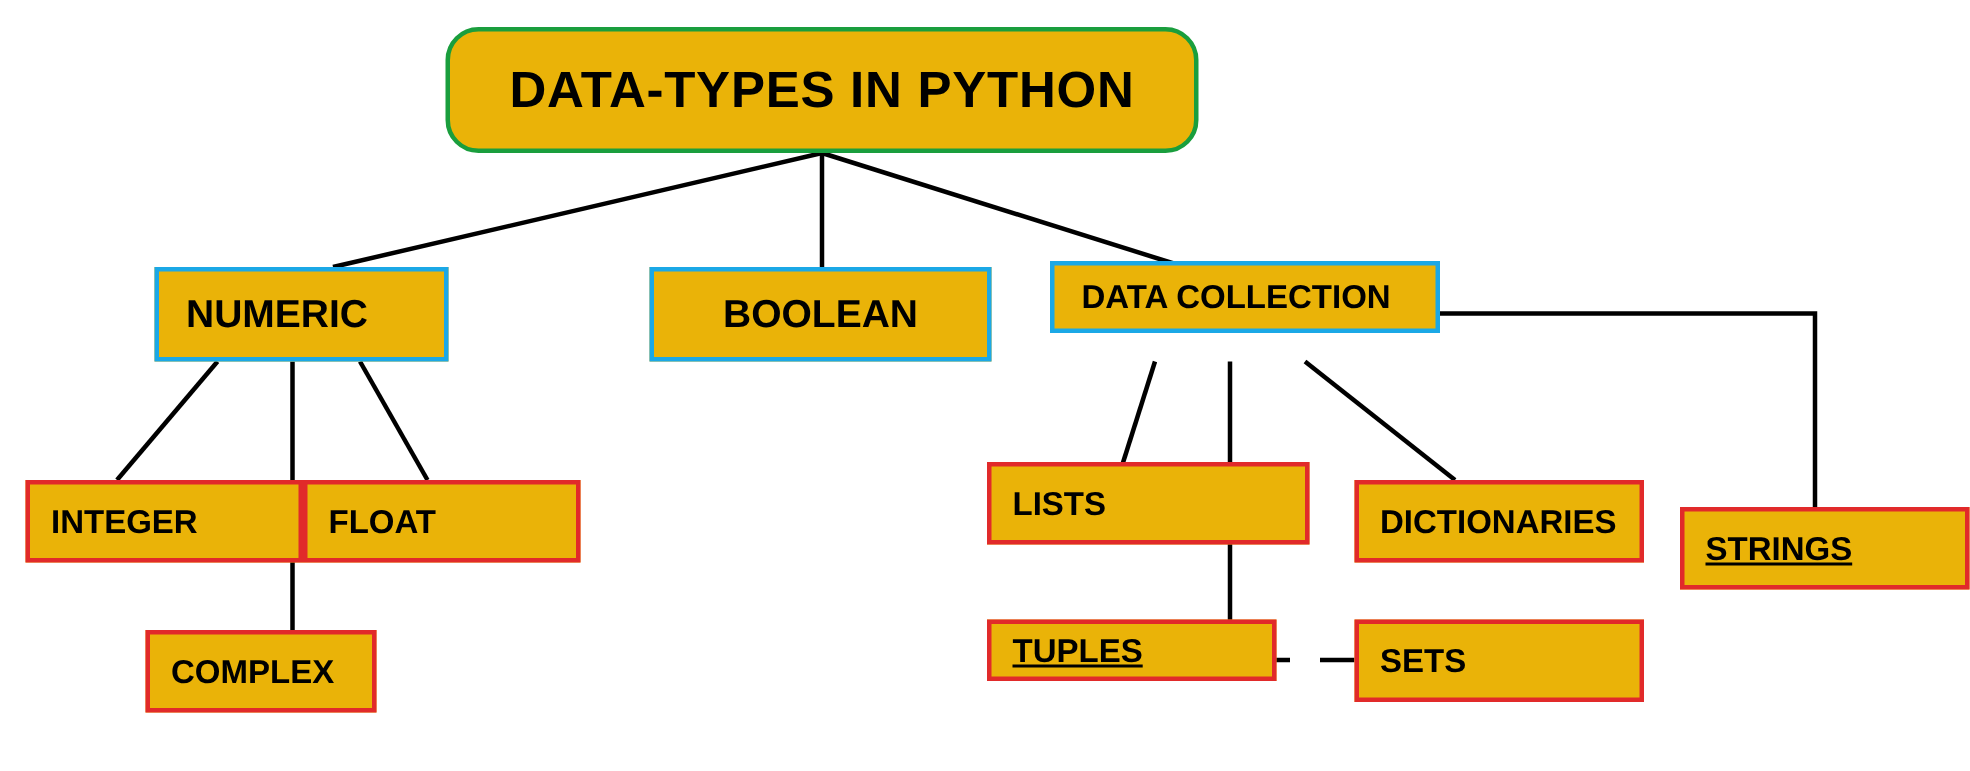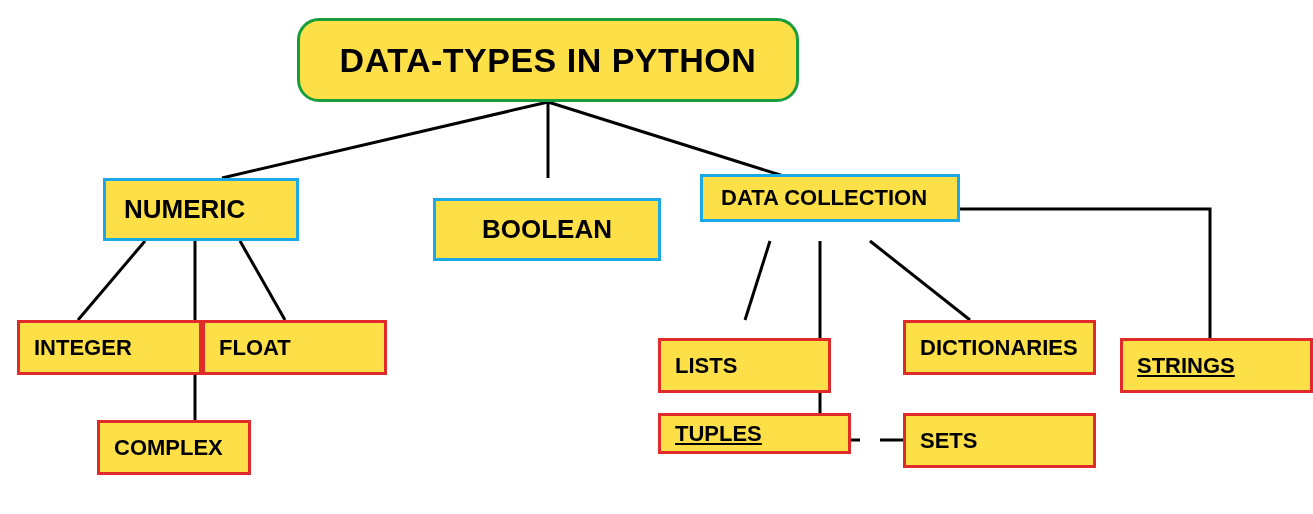--- a/index.html
+++ b/index.html
@@ -6,21 +6,21 @@
     margin: 0;
     padding: 0;
     width: 1313px;
     height: 514px;
     position: relative;
     font-family: Arial, Helvetica, sans-serif;
     background: #fff;
   }
   .node {
     position: absolute;
-    background: #fde047;
+    background: #eab308;
     font-weight: 900;
     color: #000;
     display: flex;
     align-items: center;
     box-sizing: border-box;
   }
   .root {
     border: 3px solid #1a9e3d;
     border-radius: 22px;
     font-size: 34px;
@@ -69,41 +69,41 @@
 </svg>
 
 <div class="node root" style="left:297px; top:18px; width:502px; height:84px;">
   <span>DATA-TYPES IN PYTHON</span>
 </div>
 
 <div class="node blue" style="left:103px; top:178px; width:196px; height:63px;">
   <span>NUMERIC</span>
 </div>
 
-<div class="node blue center" style="left:433px; top:178px; width:228px; height:63px;margin-top:20px;">
+<div class="node blue center" style="left:433px; top:178px; width:228px; height:63px;">
   <span>BOOLEAN</span>
 </div>
 
 <div class="node blue" style="left:700px; top:174px; width:260px; height:48px; font-size:22px;">
   <span>DATA COLLECTION</span>
 </div>
 
 <div class="node red" style="left:17px; top:320px; width:185px; height:55px;">
   <span>INTEGER</span>
 </div>
 
 <div class="node red" style="left:202px; top:320px; width:185px; height:55px;">
   <span>FLOAT</span>
 </div>
 
 <div class="node red" style="left:97px; top:420px; width:154px; height:55px;">
   <span>COMPLEX</span>
 </div>
 
-<div class="node red" style="left:658px; top:338px; width:173px; height:55px;text-align:center;">
+<div class="node red" style="left:658px; top:308px; width:215px; height:55px;text-align:center;">
   <span>LISTS</span>
 </div>
 
 <div class="node red" style="left:903px; top:320px; width:193px; height:55px;">
   <span>DICTIONARIES</span>
 </div>
 
 <div class="node red" style="left:1120px; top:338px; width:193px; height:55px;text-decoration:underline;">
   <span>STRINGS</span>
 </div>

